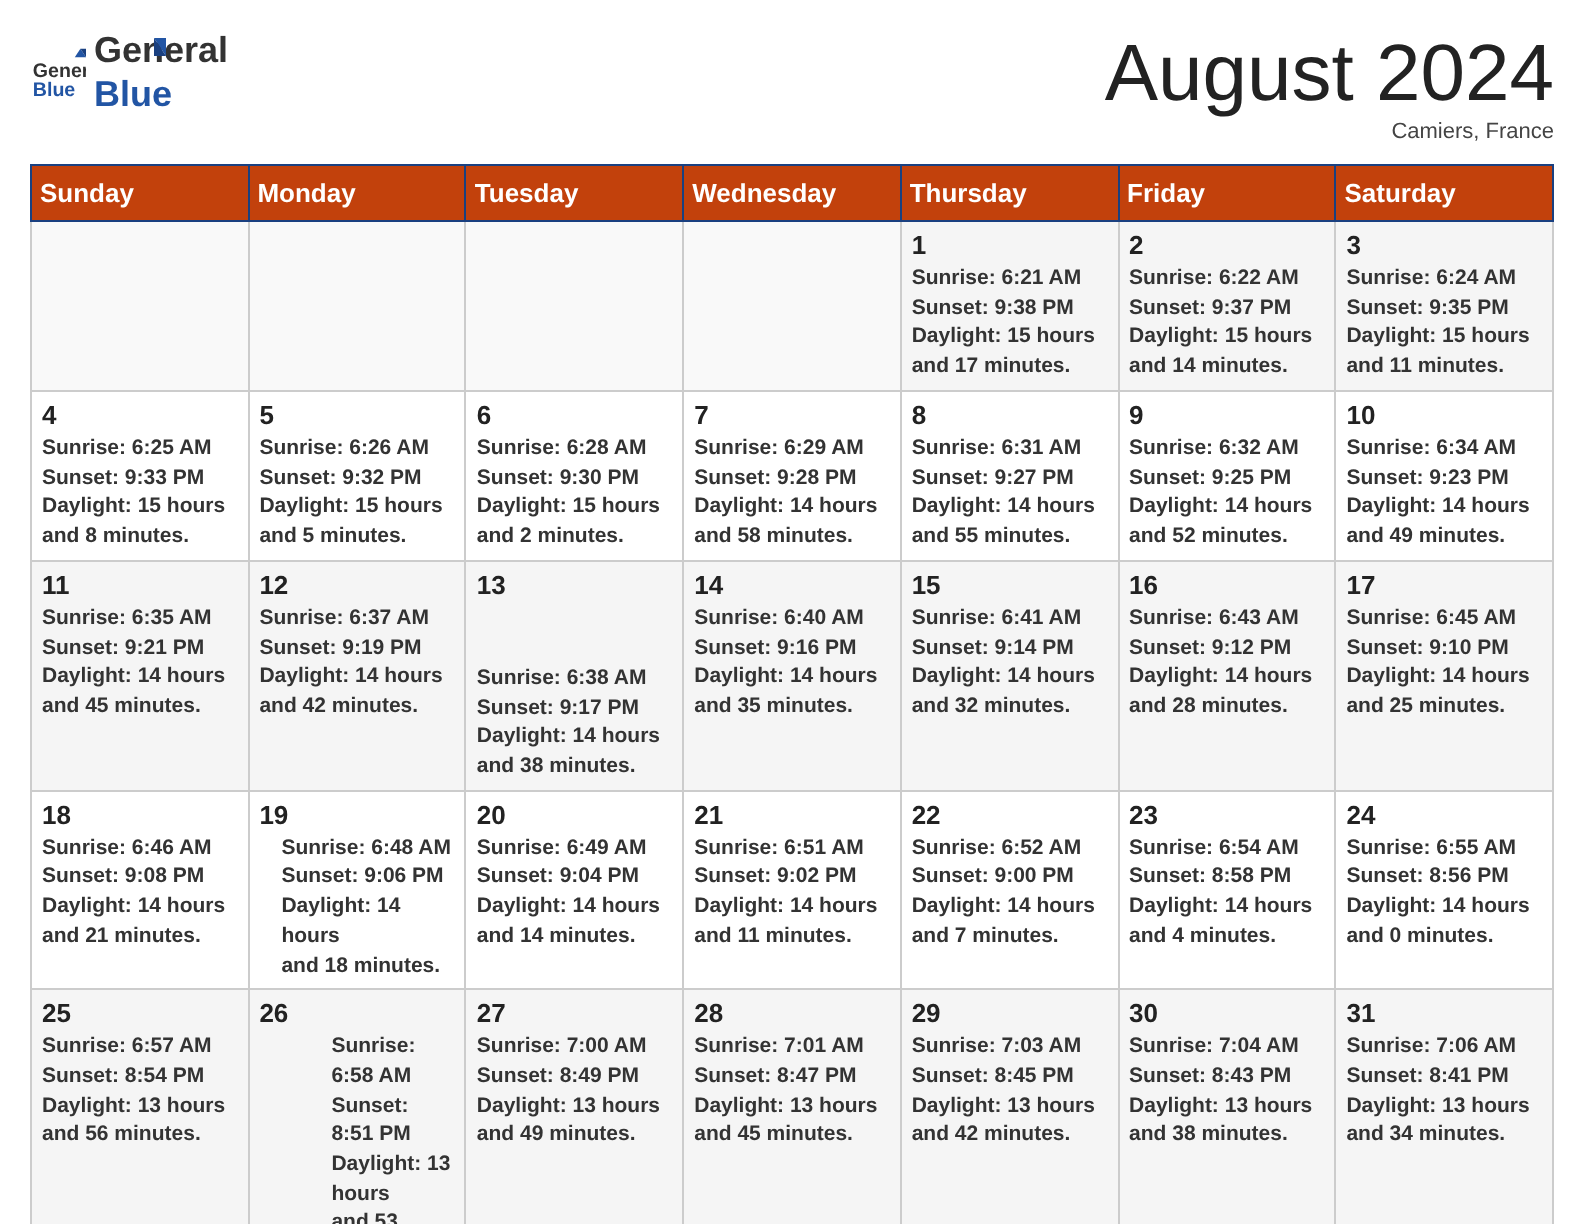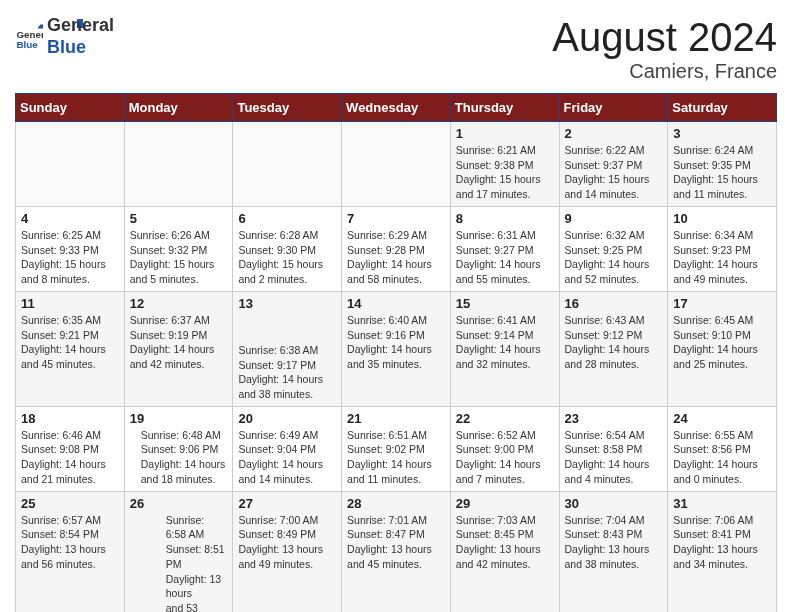--- a/index.html
+++ b/index.html
@@ -27,30 +27,30 @@
     }
     .title-block {
       text-align: right;
     }
     .month-year {
       font-size: 40px;
       font-weight: normal;
       color: #222;
     }
     .location {
-      font-size: 20px;
+      font-size: 11px;
       color: #444;
     }
     table {
       width: 100%;
       border-collapse: collapse;
       table-layout: fixed;
     }
     thead th {
-      background-color: #7f1d1d;
+      background-color: #c2410c;
       color: #fff;
       font-size: 13px;
       font-weight: bold;
       padding: 6px 4px;
       text-align: left;
       border: 1px solid #1a4080;
     }
     tbody tr {
       vertical-align: top;
     }
@@ -68,20 +68,21 @@
     .day-num {
       font-size: 13px;
       font-weight: bold;
       color: #222;
       margin-bottom: 2px;
     }
     .day-info {
       font-size: 10.5px;
       color: #333;
       line-height: 1.4;
+      font-weight: bold;
     }
     .empty-cell {
       background: #f9f9f9 !important;
     }
   </style>
 </head>
 <body>
 
 <div class="header">
   <div class="logo">

